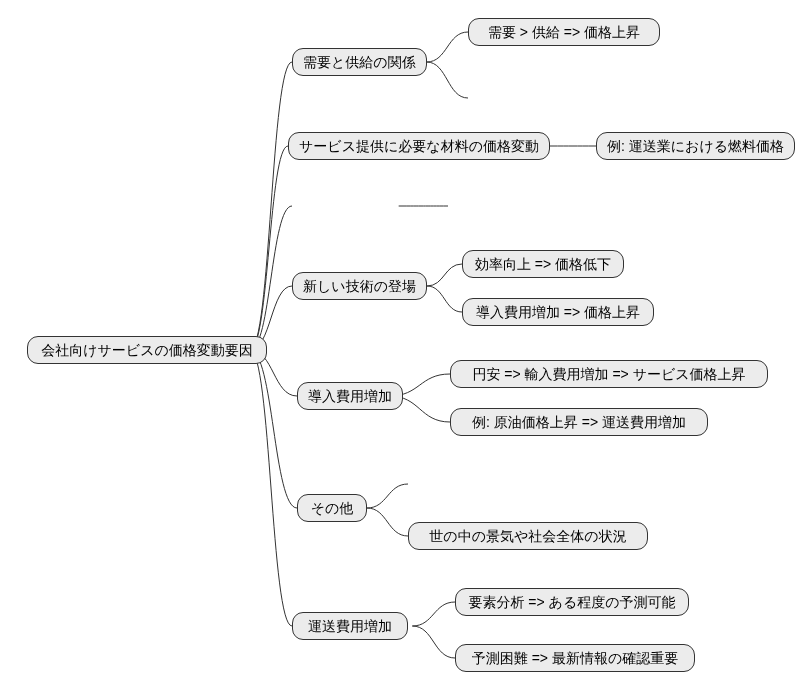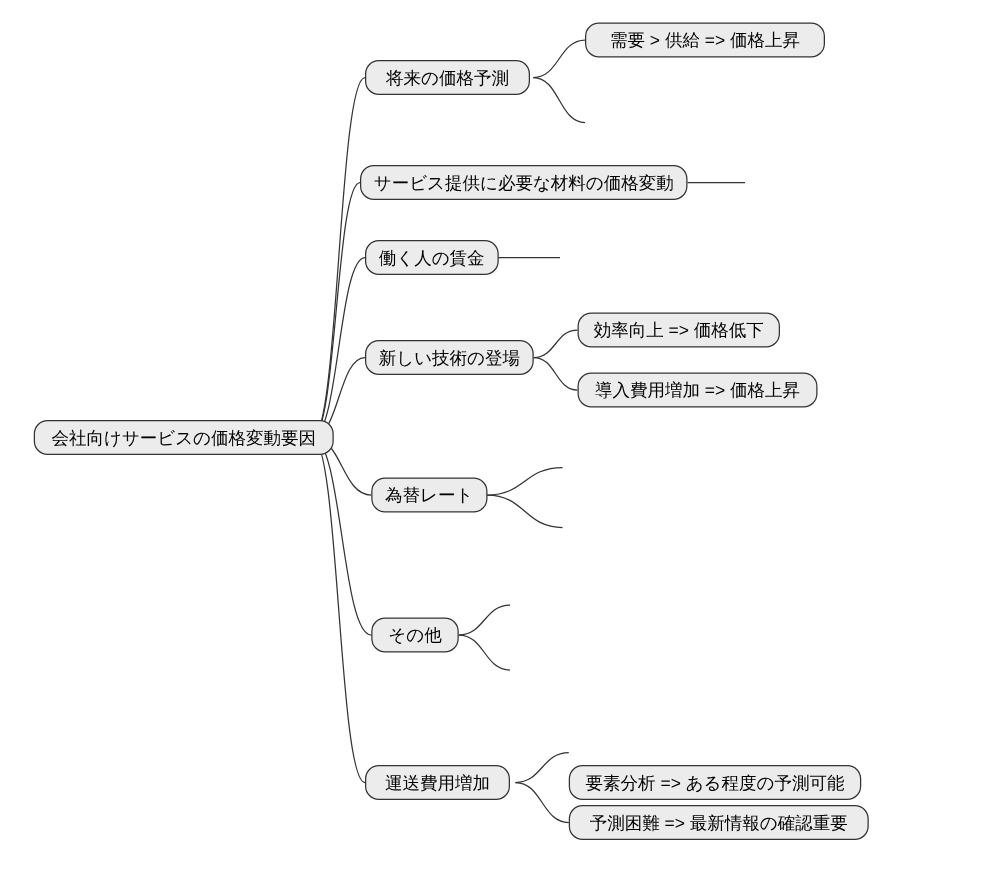--- a/index.html
+++ b/index.html
@@ -59,31 +59,34 @@
       <path d="M 389.65625 396 C 419.828125 396, 419.828125 374, 450 374" fill="none" stroke="#333333" stroke-width="1"></path>
       <path d="M 389.65625 396 C 419.828125 396, 419.828125 422, 450 422" fill="none" stroke="#333333" stroke-width="1"></path>
       <path d="M 367 508 C 387.5 508, 387.5 484, 408 484" fill="none" stroke="#333333" stroke-width="1"></path>
       <path d="M 367 508 C 387.5 508, 387.5 536, 408 536" fill="none" stroke="#333333" stroke-width="1"></path>
       <path d="M 412.328125 626 C 433.6640625 626, 433.6640625 602, 455 602" fill="none" stroke="#333333" stroke-width="1"></path>
       <path d="M 412.328125 626 C 433.6640625 626, 433.6640625 658, 455 658" fill="none" stroke="#333333" stroke-width="1"></path>
     </svg>
 
   <div class="node" id="node-root" style="left:27px; top:336px; min-width:240px">会社向けサービスの価格変動要因</div>
 
-  <div class="node" id="node-b0" style="left:292px; top:48px; min-width:132px">将来の価格予測</div>
+  <div class="node" id="node-b0" style="left:292px; top:48px; min-width:132px">需要と供給の関係</div>
   <div class="node" id="node-b0c0" style="left:468px; top:18px; min-width:192px">需要 &gt; 供給 =&gt; 価格上昇</div>
 
   <div class="node" id="node-b1" style="left:288px; top:132px; min-width:234px">サービス提供に必要な材料の価格変動</div>
+  <div class="node" id="node-b1c0" style="left:596px; top:132px; min-width:198px">例: 運送業における燃料価格</div>
 
-  <div class="node" id="node-b2" style="left:292px; top:192px; min-width:104px">働く人の賃金</div>
 
   <div class="node" id="node-b3" style="left:292px; top:272px; min-width:130px">新しい技術の登場</div>
   <div class="node" id="node-b3c0" style="left:462px; top:250px; min-width:162px">効率向上 =&gt; 価格低下</div>
   <div class="node" id="node-b3c1" style="left:462px; top:298px; min-width:192px">導入費用増加 =&gt; 価格上昇</div>
 
-  <div class="node" id="node-b4" style="left:297px; top:382px; min-width:92px">為替レート</div>
+  <div class="node" id="node-b4" style="left:297px; top:382px; min-width:92px">導入費用増加</div>
+  <div class="node" id="node-b4c0" style="left:450px; top:360px; min-width:318px">円安 =&gt; 輸入費用増加 =&gt; サービス価格上昇</div>
+  <div class="node" id="node-b4c1" style="left:450px; top:408px; min-width:258px">例: 原油価格上昇 =&gt; 運送費用増加</div>
 
   <div class="node" id="node-b5" style="left:297px; top:494px; min-width:70px">その他</div>
+  <div class="node" id="node-b5c1" style="left:408px; top:522px; min-width:240px">世の中の景気や社会全体の状況</div>
 
   <div class="node" id="node-b6" style="left:292px; top:612px; min-width:116px">運送費用増加</div>
-  <div class="node" id="node-b6c0" style="left:455px; top:612px; min-width:234px">要素分析 =&gt; ある程度の予測可能</div>
+  <div class="node" id="node-b6c0" style="left:455px; top:588px; min-width:234px">要素分析 =&gt; ある程度の予測可能</div>
   <div class="node" id="node-b6c1" style="left:455px; top:644px; min-width:240px">予測困難 =&gt; 最新情報の確認重要</div>
 </div>
 
 </body></html>

